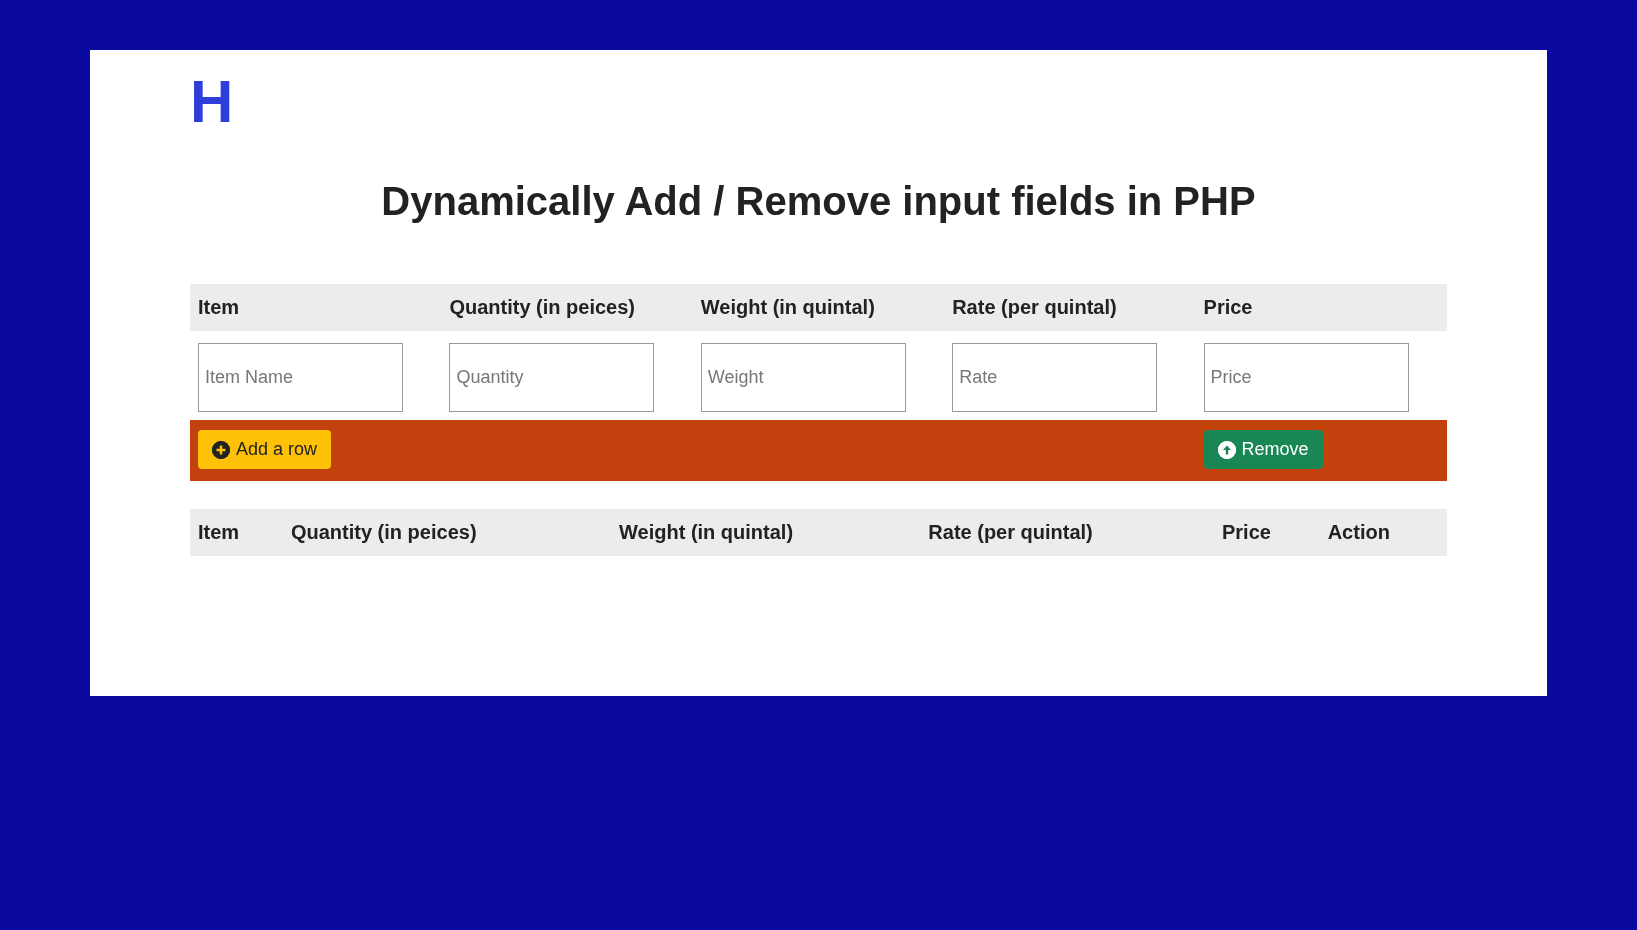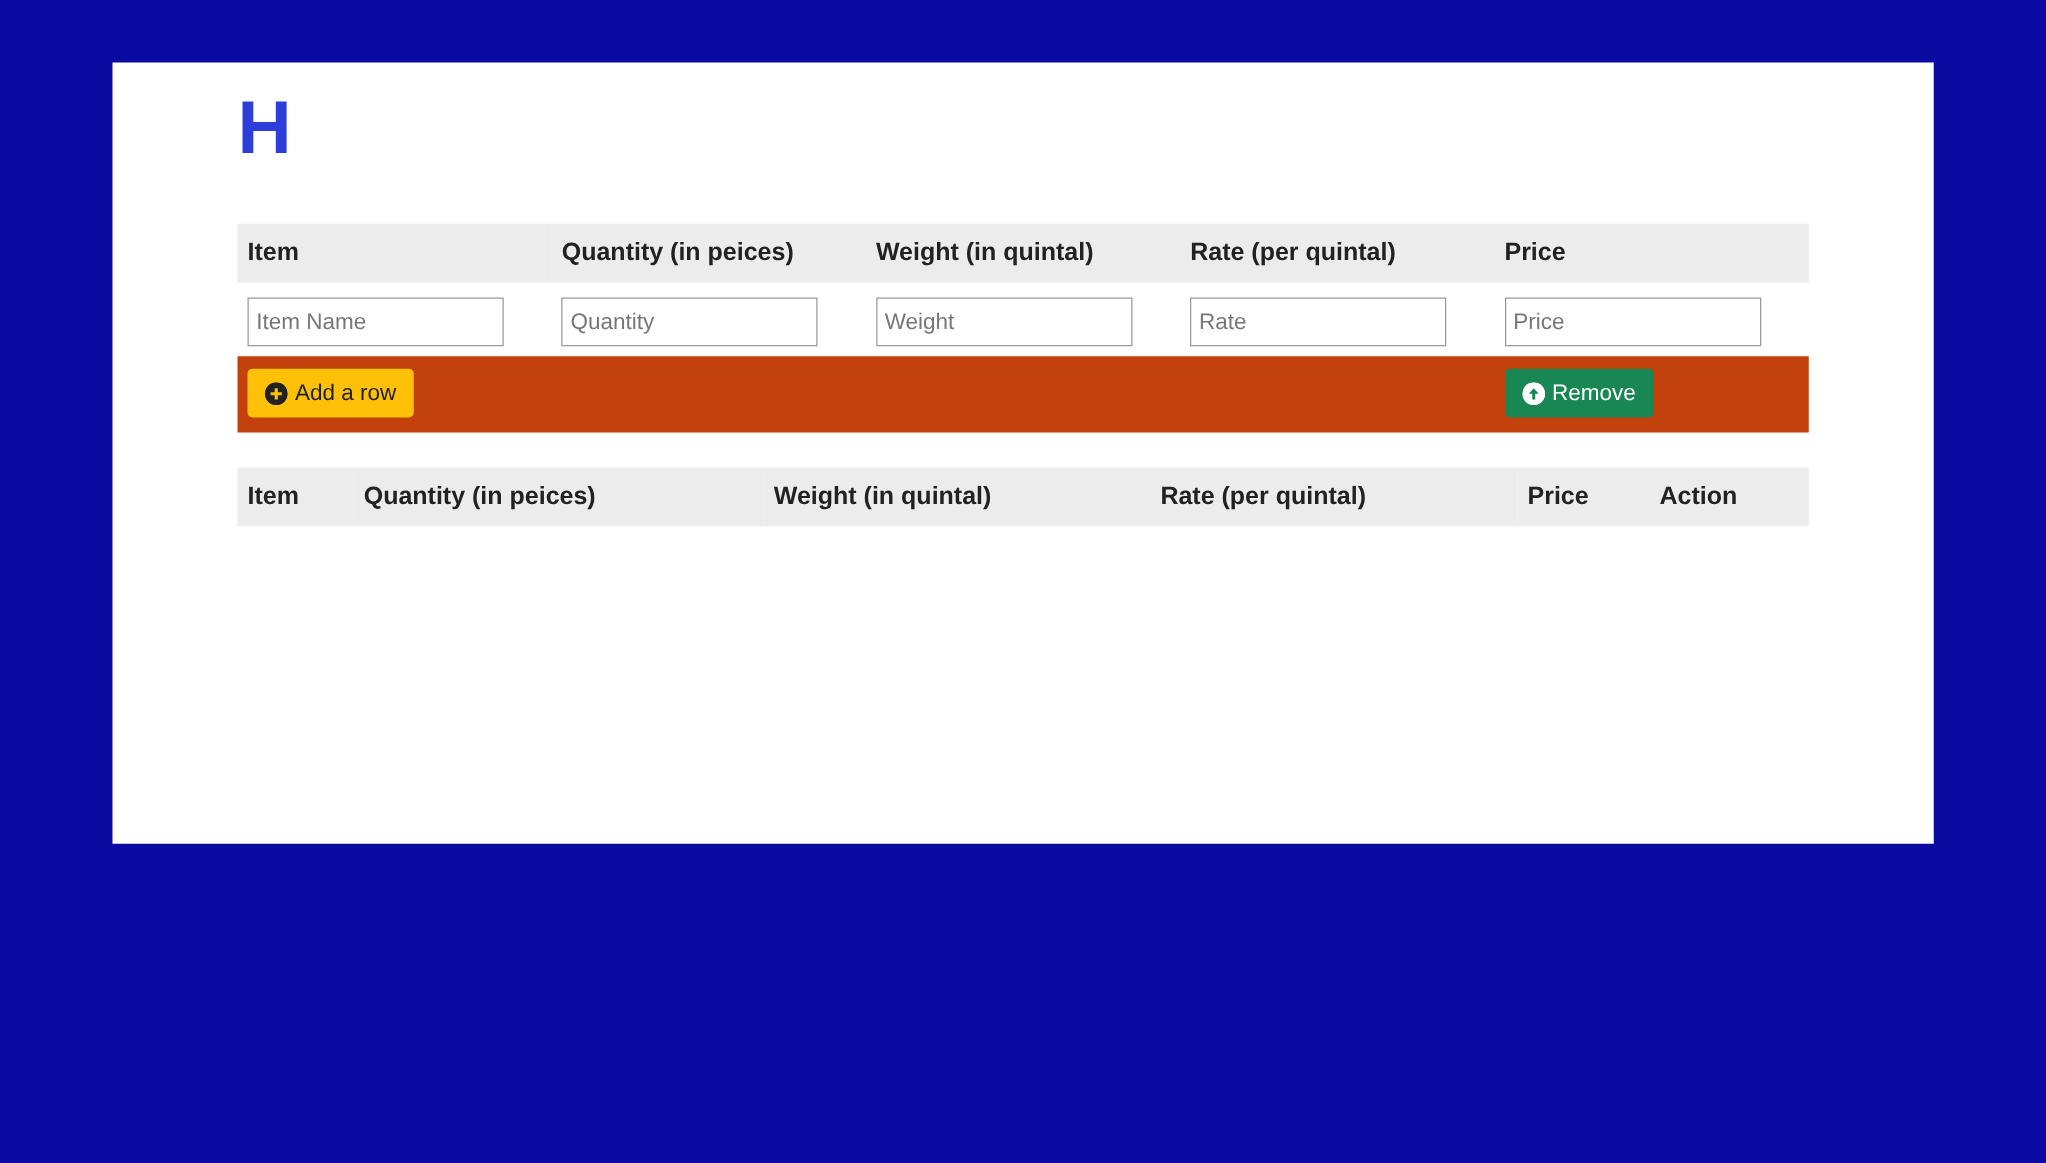--- a/index.html
+++ b/index.html
@@ -68,21 +68,21 @@
       font-size: 20px;
       font-weight: 600;
       color: #222;
     }
     .input-row td {
       padding: 12px 8px 8px 8px;
     }
     .input-field {
       width: 100%;
       max-width: 205px;
-      padding: 8px 6px;
+      padding: 23px 6px;
       font-size: 18px;
       border: 1px solid #999;
       background-color: #fff;
       color: #0369a1;
     }
     .input-field::placeholder {
       color: #777;
     }
     .action-row td {
       padding: 10px 8px 12px 8px;
@@ -142,20 +142,21 @@
 </head>
 <body>
 
 <div class="outer-container">
   <div class="logo-section">
     <div class="logo">
       <span class="logo-h">H</span>
     </div>
   </div>
 
+  <h1 class="page-title">Dynamically Add / Remove input fields in PHP</h1>
 
   <table class="form-table">
     <tbody>
         <tr class="header-row">
       <th>Item</th>
       <th>Quantity (in peices)</th>
       <th>Weight (in quintal)</th>
       <th>Rate (per quintal)</th>
       <th>Price</th>
     </tr>

